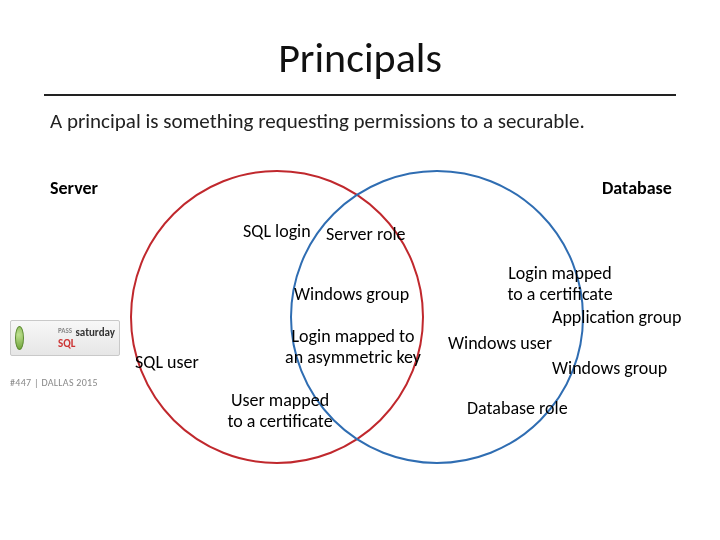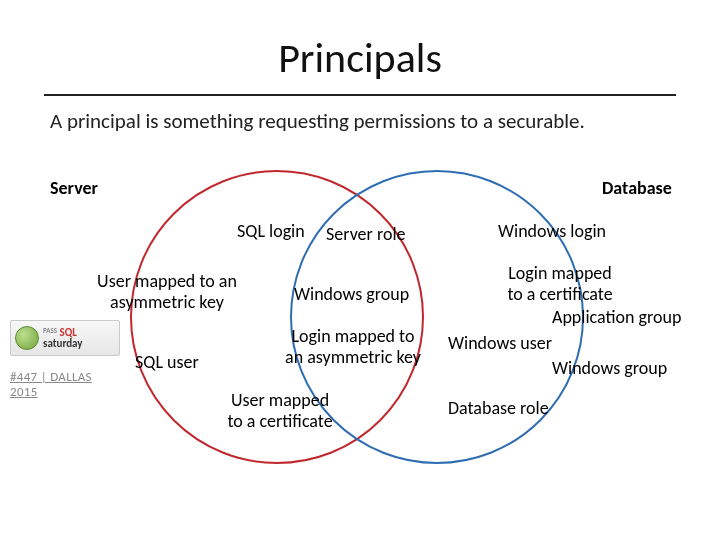--- a/index.html
+++ b/index.html
@@ -79,76 +79,70 @@
   .footer-logo .key {
     width: 22px;
     height: 22px;
     border-radius: 50%;
     background: radial-gradient(circle at 35% 35%, #bde08f, #6fa33a);
     border: 1px solid #5a8a2e;
     position: relative;
   }
   .footer-logo .txt {
     display: flex;
-    flex-direction: column;
     line-height: 1;
+    margin-left: 30px;
   }
   .footer-logo .txt .t1 { font-size: 11px; font-weight: 700; color: #c33; }
   .footer-logo .txt .t2 { font-size: 11px; font-weight: 700; color: #333; }
   .footer-logo .caption {
-    font-size: 13px;
+    font-size: 10px;
     color: #888;
-    margin-top: 13px;
+    margin-top: 20px;
     letter-spacing: 0.3px;
-    text-decoration: underline;
   }
 </style>
 </head>
 <body>
 
 <div class="slide">
 
   <div class="title">Principals</div>
   <div class="rule"></div>
   <div class="subtitle">A principal is something requesting permissions to a securable.</div>
 
   <div class="circle red" style="left:130px; top:170px; width:290px; height:290px;"></div>
   <div class="circle blue" style="left:290px; top:170px; width:290px; height:290px;"></div>
 
   <div class="label bold" style="left:50px; top:178px;">Server</div>
   <div class="label bold" style="left:602px; top:178px;">Database</div>
 
-  <div class="label" style="left:237px; top:221px;">SQL login</div>
+  <div class="label" style="left:243px; top:221px;">SQL login</div>
   <div class="label" style="left:326px; top:224px;">Server role</div>
-  <div class="label" style="left:498px; top:221px;">Windows login</div>
 
-  <div class="label" style="left:82px; top:271px; width:170px;">
-    <span>User mapped to an</span><br>
-    <span>asymmetric key</span>
-  </div>
   <div class="label" style="left:294px; top:284px;">Windows group</div>
   <div class="label" style="left:490px; top:263px; width:140px;">
     <span>Login mapped</span><br>
     <span>to a certificate</span>
   </div>
   <div class="label" style="left:552px; top:307px;">Application group</div>
 
   <div class="label" style="left:135px; top:352px;">SQL user</div>
   <div class="label" style="left:268px; top:326px; width:170px;">
     <span>Login mapped to</span><br>
     <span>an asymmetric key</span>
   </div>
   <div class="label" style="left:448px; top:333px;text-align:right;">Windows user</div>
   <div class="label" style="left:552px; top:358px;">Windows group</div>
 
   <div class="label" style="left:210px; top:390px; width:140px;">
     <span>User mapped</span><br>
     <span>to a certificate</span>
   </div>
-  <div class="label" style="left:448px; top:398px;">Database role</div>
+  <div class="label" style="left:467px; top:398px;">Database role</div>
 
   <div class="footer-logo">
     <div class="badge">
       <div class="key"></div>
       <div class="txt">
         <span class="t1">
           <span style="color:#888;font-size:7px;vertical-align:top">PASS</span>
           <span>SQL</span>
         </span>
         <span class="t2">saturday</span>

